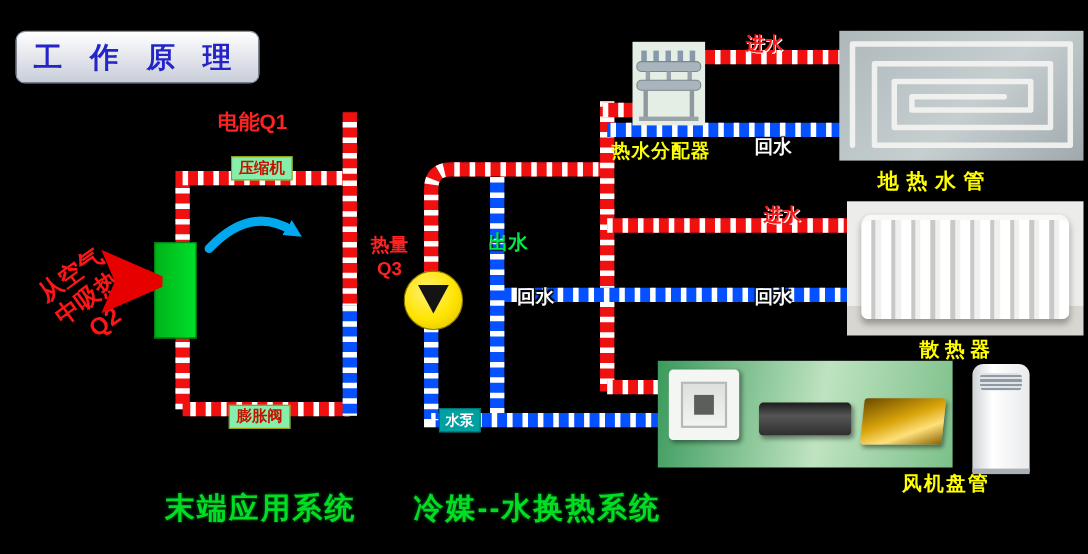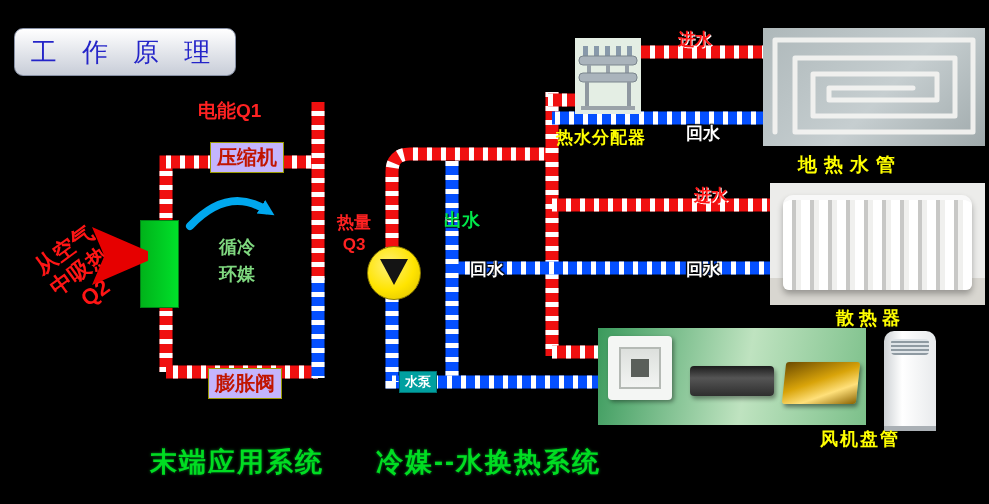--- a/index.html
+++ b/index.html
@@ -13,34 +13,34 @@
   .base{fill:none;stroke-width:13;}
   .base.red{stroke:#f01010;}
   .base.blue{stroke:#0550ff;}
   .bands{fill:none;stroke:#ffffff;stroke-width:13;stroke-dasharray:5 9;}
   .curve-arrow{fill:none;stroke:#00a8ee;stroke-width:8;stroke-linecap:round;}
 
   
   .title-box{left:14px;top:28px;width:220px;height:46px;z-index:3;
     background:linear-gradient(180deg,#ffffff,#c8cdd8);
     border:1px solid #8891a5;border-radius:9px;
-    color:#2424c8;font-weight:normal;font-size:26px;letter-spacing:9px;
+    color:#2424c8;font-weight:bold;font-size:26px;letter-spacing:9px;
     text-align:center;line-height:46px;}
 
   
   .absorb{left:20px;top:232px;width:120px;z-index:3;transform:rotate(-36deg);
     color:#ff1515;font-weight:bold;font-size:22px;line-height:1.2;text-align:center;}
   .red-arrow{left:92px;top:227px;width:56px;height:58px;z-index:3;background:#e60000;
     clip-path:polygon(0 0,100% 42%,100% 58%,0 100%,22% 50%);}
   .evaporator{left:140px;top:220px;width:37px;height:86px;z-index:2;
     background:linear-gradient(90deg,#00b31a,#00e02a);border:1px solid #008015;}
   .refrig-text{left:194px;top:234px;width:86px;z-index:3;color:#7fd87f;
     font-weight:bold;font-size:18px;line-height:1.5;text-align:center;}
   .electric{left:198px;top:98px;z-index:3;color:#ff2222;font-size:19px;}
-  .tag{z-index:3;background:#c4b5fd;color:#c11500;font-size:20px;padding:1px 6px;
+  .tag{z-index:3;background:#86efac;color:#c11500;font-size:14px;padding:1px 6px;
     border:1px solid #999900;}
   .compressor{left:210px;top:142px;}
   .expansion{left:208px;top:368px;}
   .heatq3{left:328px;top:212px;width:52px;z-index:3;color:#ff2222;font-size:17px;
     line-height:1.3;text-align:center;}
 
   
   .pump{left:367px;top:246px;width:52px;height:52px;z-index:3;border-radius:50%;
     background:radial-gradient(circle at 40% 35%,#fff176,#ffe400 55%,#d8bd00);
     border:1px solid #8a7a00;}
@@ -177,24 +177,20 @@
     <span>工 作 原 理</span>
   </div>
 
   <div class="absorb abs">
     <div>从空气</div>
     <div>中吸热</div>
     <div>Q2</div>
   </div>
   <div class="abs red-arrow"></div>
   <div class="abs evaporator"></div>
-  <div class="refrig-text abs">
-    <div>循冷</div>
-    <div>环媒</div>
-  </div>
   <div class="label electric">电能Q1</div>
   <div class="label tag compressor">压缩机</div>
   <div class="label tag expansion">膨胀阀</div>
 
   <div class="heatq3 abs label">
     <div>热量</div>
     <div>Q3</div>
   </div>
   <div class="abs pump"></div>
   <div class="label pump-label">水泵</div>

